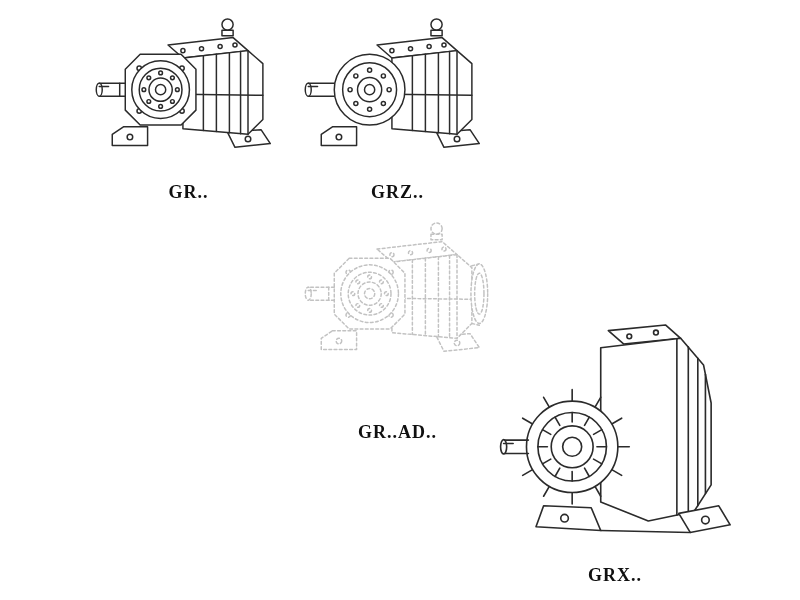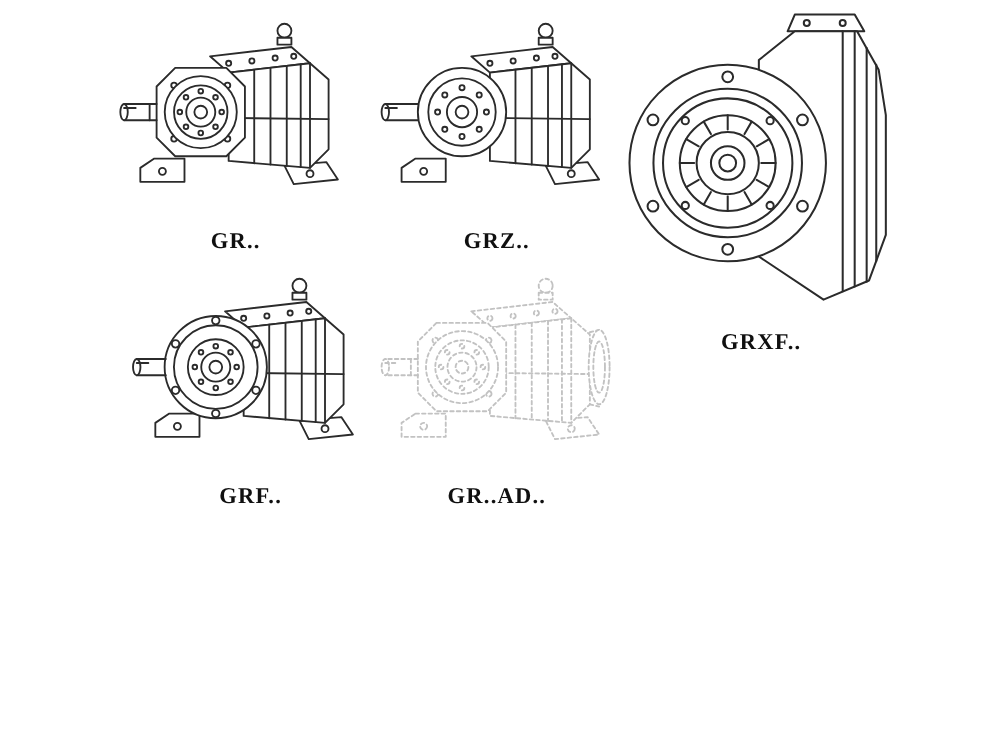--- a/index.html
+++ b/index.html
@@ -245,37 +245,31 @@
     <div class="caption">GR..</div>
   </div>
 
   <div class="fig" style="left:295px; top:6px;align-items:center;">
     <svg class="art" width="205" height="172" viewBox="0 0 220 185">
         <use href="#sym-grz"></use>
       </svg>
     <div class="caption">GRZ..</div>
   </div>
 
-  <div class="fig" style="left:494px; top:0px;">
-    <svg class="art" width="230" height="259" viewBox="0 0 240 270">
-        <use href="#sym-front"></use>
-      </svg>
-    <div class="caption">GRXF..</div>
-  </div>
-
-  <div class="fig" style="left:98px; top:210px;">
-    <svg class="art" width="205" height="172" viewBox="0 0 220 185">
-        <use href="#sym-flange"></use>
-      </svg>
-    <div class="caption">GRF..</div>
-  </div>
-
-  <div class="fig ghost" style="left:295px; top:210px;">
+
+
+  <div class="fig ghost" style="left:295px; top:210px;gap:36px;">
     <svg class="art" width="205" height="172" viewBox="0 0 220 185">
         <use href="#sym-side-ad"></use>
       </svg>
     <div class="caption">GR..AD..</div>
   </div>
 
 
 
+  <div class="fig" style="left:496px; top:304px;">
+    <svg class="art" width="238" height="257" viewBox="0 0 250 270">
+        <use href="#sym-grx"></use>
+      </svg>
+    <div class="caption">GRX..</div>
+  </div>
 
 </div>
 
 </body></html>

